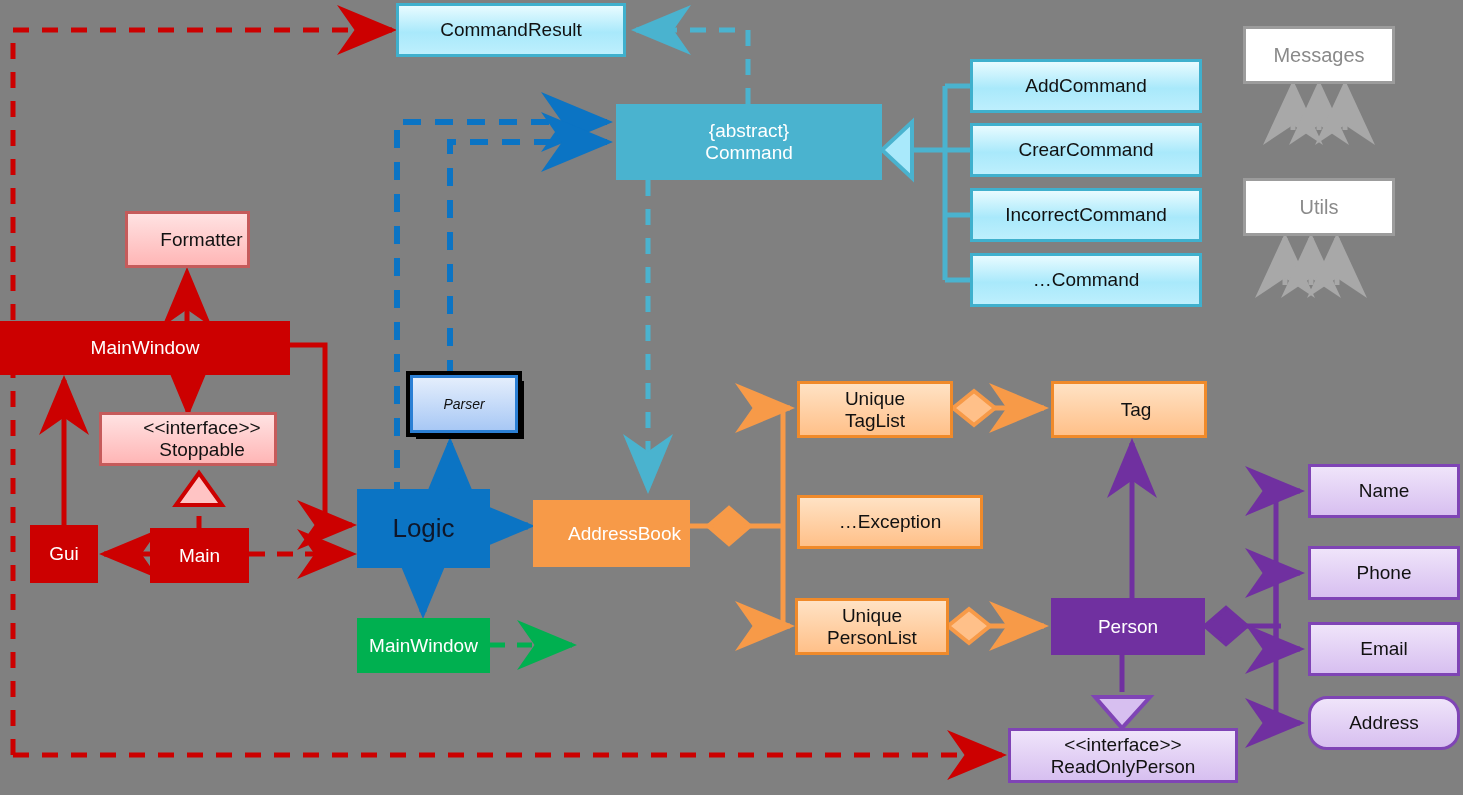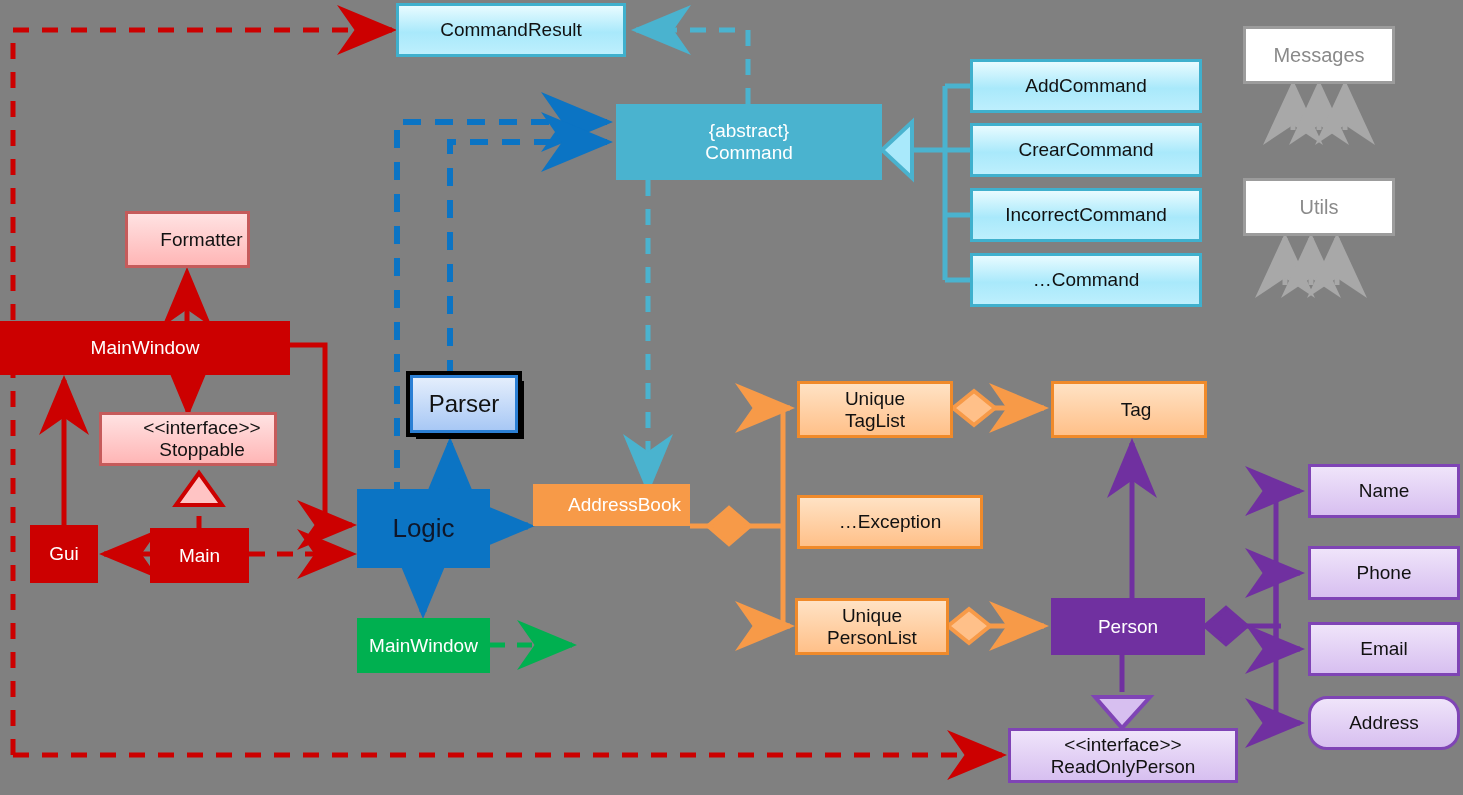--- a/index.html
+++ b/index.html
@@ -11,22 +11,22 @@
         text-align:center;line-height:1.15;white-space:pre-line;z-index:5;}
   
   .n-cyan-lite{background:linear-gradient(180deg,#e8fbff 0%,#a9e9fb 55%,#bdeffd 100%);
                border:3px solid #3fb0cd;color:#111;font-size:19px;}
   .n-cyan-solid{background:#4ab3cf;border:none;color:#fff;font-size:19px;}
   .n-white{background:#fff;border:3px solid #9c9c9c;color:#8a8a8a;font-size:20px;}
   .n-pink{background:linear-gradient(180deg,#ffe2e2 0%,#ffb6b6 100%);
           border:3px solid #c55b5b;color:#111;font-size:19px;padding-left:28px;}
   .n-red{background:#cc0000;border:none;color:#fff;font-size:19px;}
   .n-parser{background:linear-gradient(180deg,#e4eefc 0%,#a8c8f5 100%);
-            border:3px solid #2b7fd4;color:#111;font-size:24px;
-            box-shadow:6px 6px 0 0 #000, 0 0 0 4px #000;}
+            border:3px solid #2b7fd4;color:#111;font-size:14px;
+            box-shadow:6px 6px 0 0 #000, 0 0 0 4px #000;font-style:italic;}
   .n-blue{background:#0b74c4;border:none;color:#0f172a;font-size:26px;}
   .n-green{background:#00b050;border:none;color:#fff;font-size:19px;}
   .n-greenlite{background:linear-gradient(180deg,#f0ffd8 0%,#d4f5a4 100%);
                border:3px solid #00a84b;color:#111;font-size:19px;
                box-shadow:6px 6px 0 0 #000, 0 0 0 4px #000;}
   .n-orange-lite{background:linear-gradient(180deg,#ffe2c4 0%,#ffc089 100%);
                  border:3px solid #f08a2a;color:#111;font-size:19px;}
   .n-orange-solid{background:#f79a48;border:none;color:#fff;font-size:19px;}
   .n-purple-solid{background:#7030a0;border:none;color:#fff;font-size:19px;}
   .n-purple-lite{background:linear-gradient(180deg,#efe4fa 0%,#d7bff0 100%);
@@ -244,21 +244,21 @@
 
   <div class="node n-blue" style="left:357px;top:489px;width:133px;height:79px;">
     <span>Logic</span>
   </div>
 
   <div class="node n-green" style="left:357px;top:618px;width:133px;height:55px;">
     <span>MainWindow</span>
   </div>
 
 
-  <div class="node n-orange-solid" style="left:533px;top:484px;width:157px;height:42px;padding-left:26px;">
+  <div class="node n-orange-solid" style="left:533px;top:500px;width:157px;height:67px;padding-left:26px;">
     <span>AddressBook</span>
   </div>
 
   <div class="node n-orange-lite" style="left:797px;top:381px;width:156px;height:57px;">
     <span>Unique
 TagList</span>
   </div>
   <div class="node n-orange-lite" style="left:1051px;top:381px;width:156px;height:57px;padding-left:14px;">
     <span>Tag</span>
   </div>

